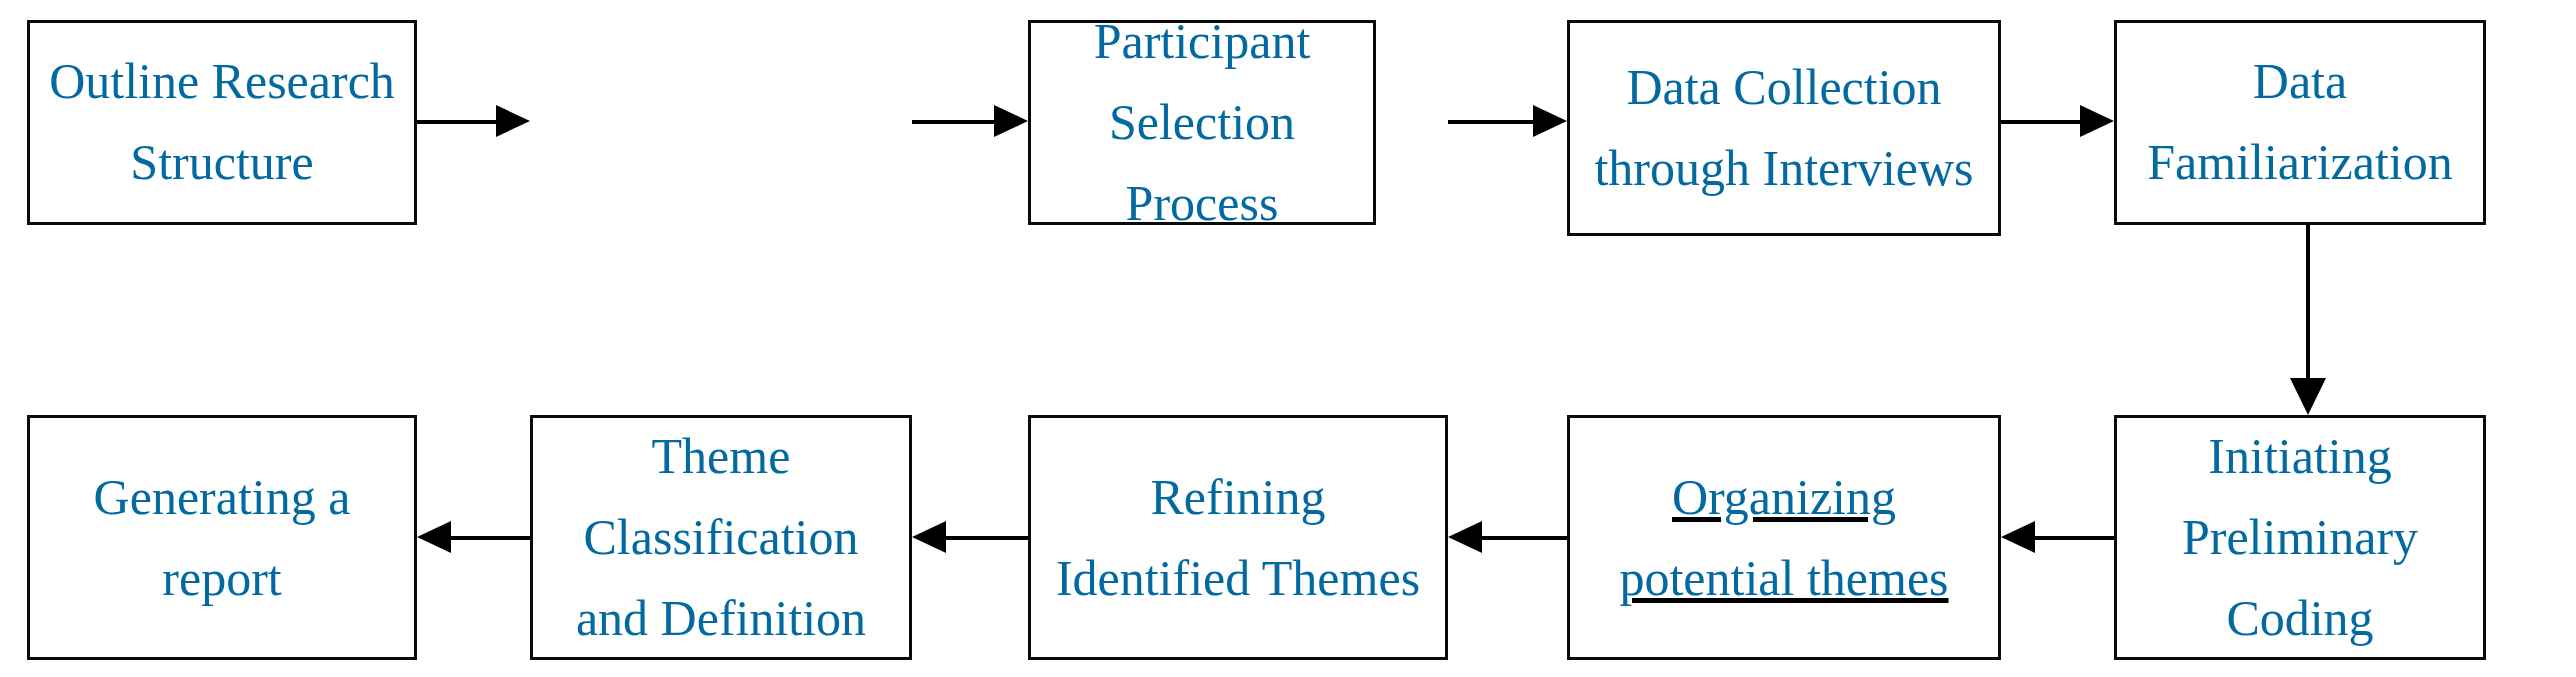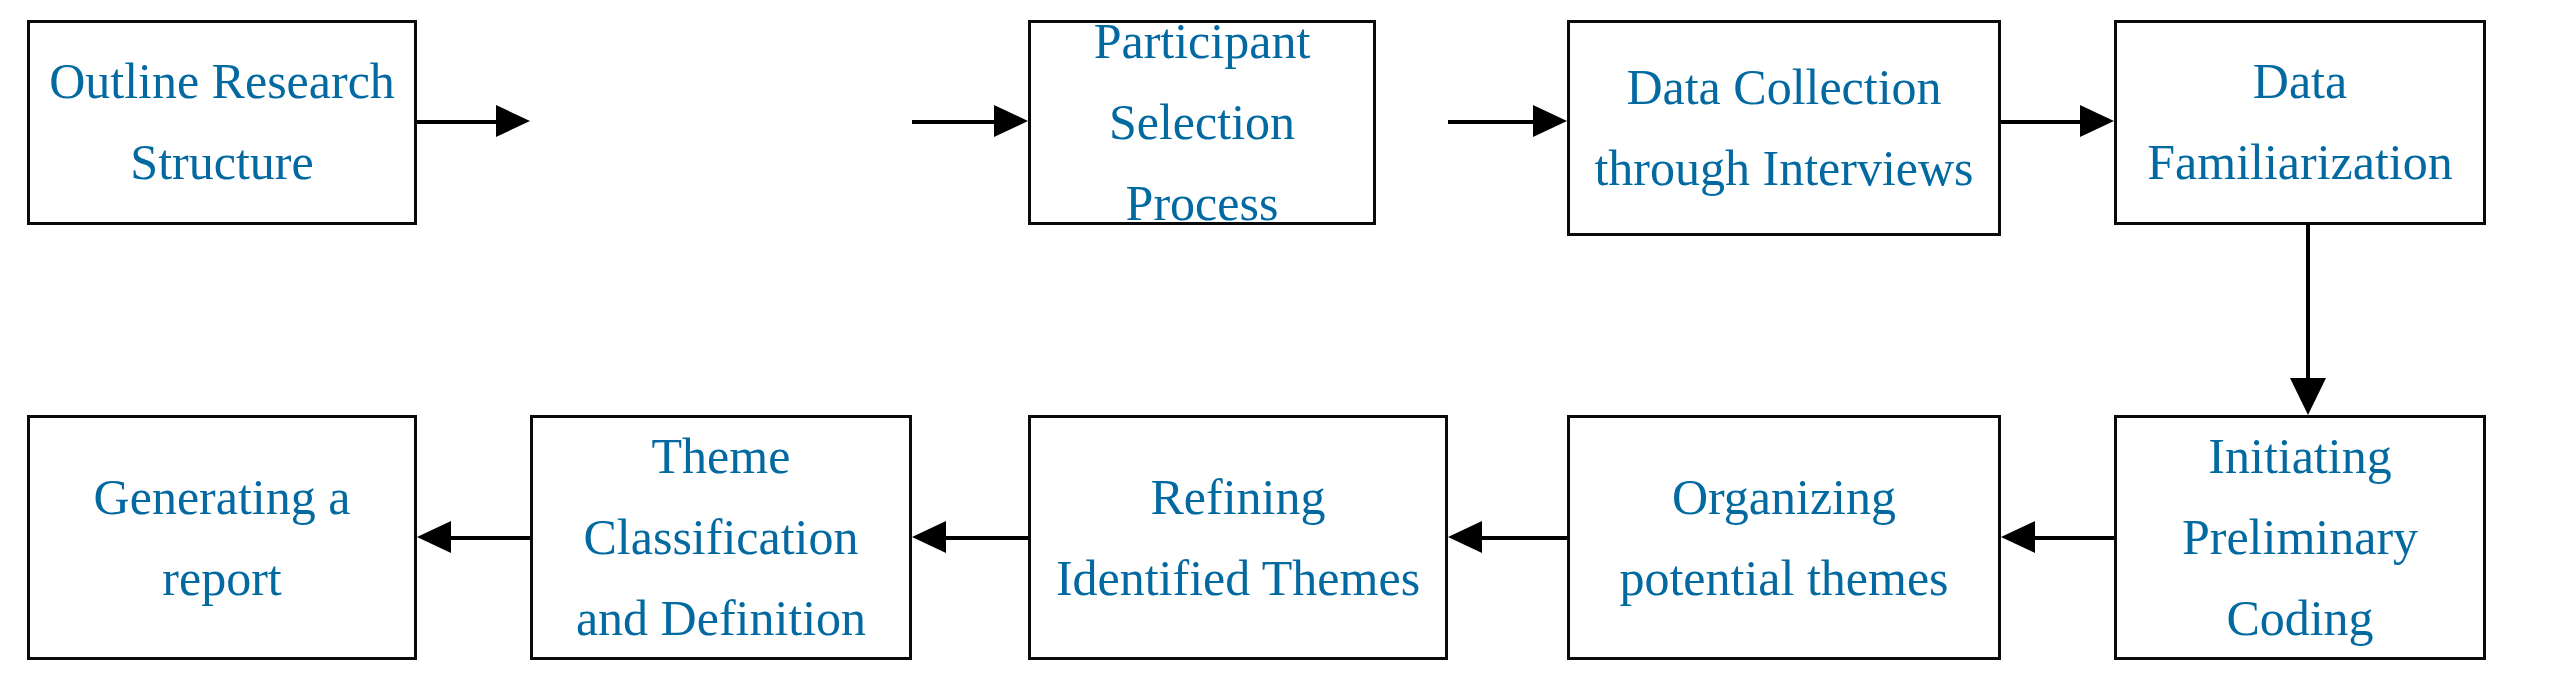--- a/index.html
+++ b/index.html
@@ -33,21 +33,21 @@
     padding: 0 3.6px;
   }
   
   .n1  { left: 27px;   top: 19.6px;  width: 390px; height: 205px; }
   .n2  { left: 530px;  top: 19.6px;  width: 382px; height: 205px; }
   .n3  { left: 1028px; top: 19.6px;  width: 348px; height: 205px; }
   .n4  { left: 1567px; top: 19.6px;  width: 434px; height: 216px; }
   .n5  { left: 2114px; top: 19.6px;  width: 372px; height: 205px; }
   
   .n6  { left: 2114px; top: 415px; width: 372px; height: 245px; }
-  .n7  { left: 1567px; top: 415px; width: 434px; height: 245px; }
+  .n7  { left: 1567px; top: 415px; width: 434px; height: 245px; text-decoration: underline; }
   .n8  { left: 1028px; top: 415px; width: 420px; height: 245px; }
   .n9  { left: 530px;  top: 415px; width: 382px; height: 245px; }
   .n10 { left: 27px;   top: 415px; width: 390px; height: 245px; }
 
   
   .h-arrow { position: absolute; height: 0; }
   .h-arrow .shaft {
     position: absolute;
     top: -1.8px;
     height: 3.6px;

